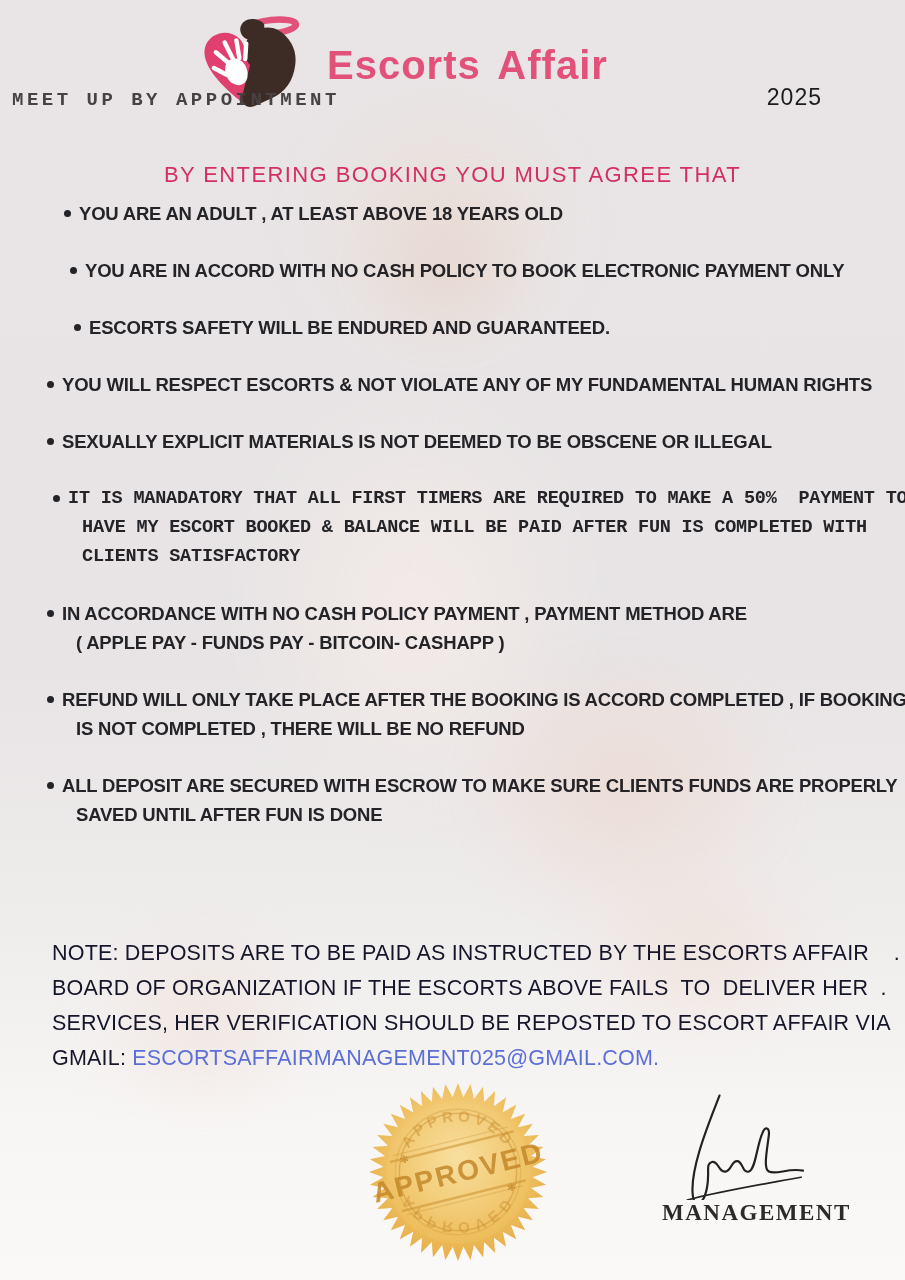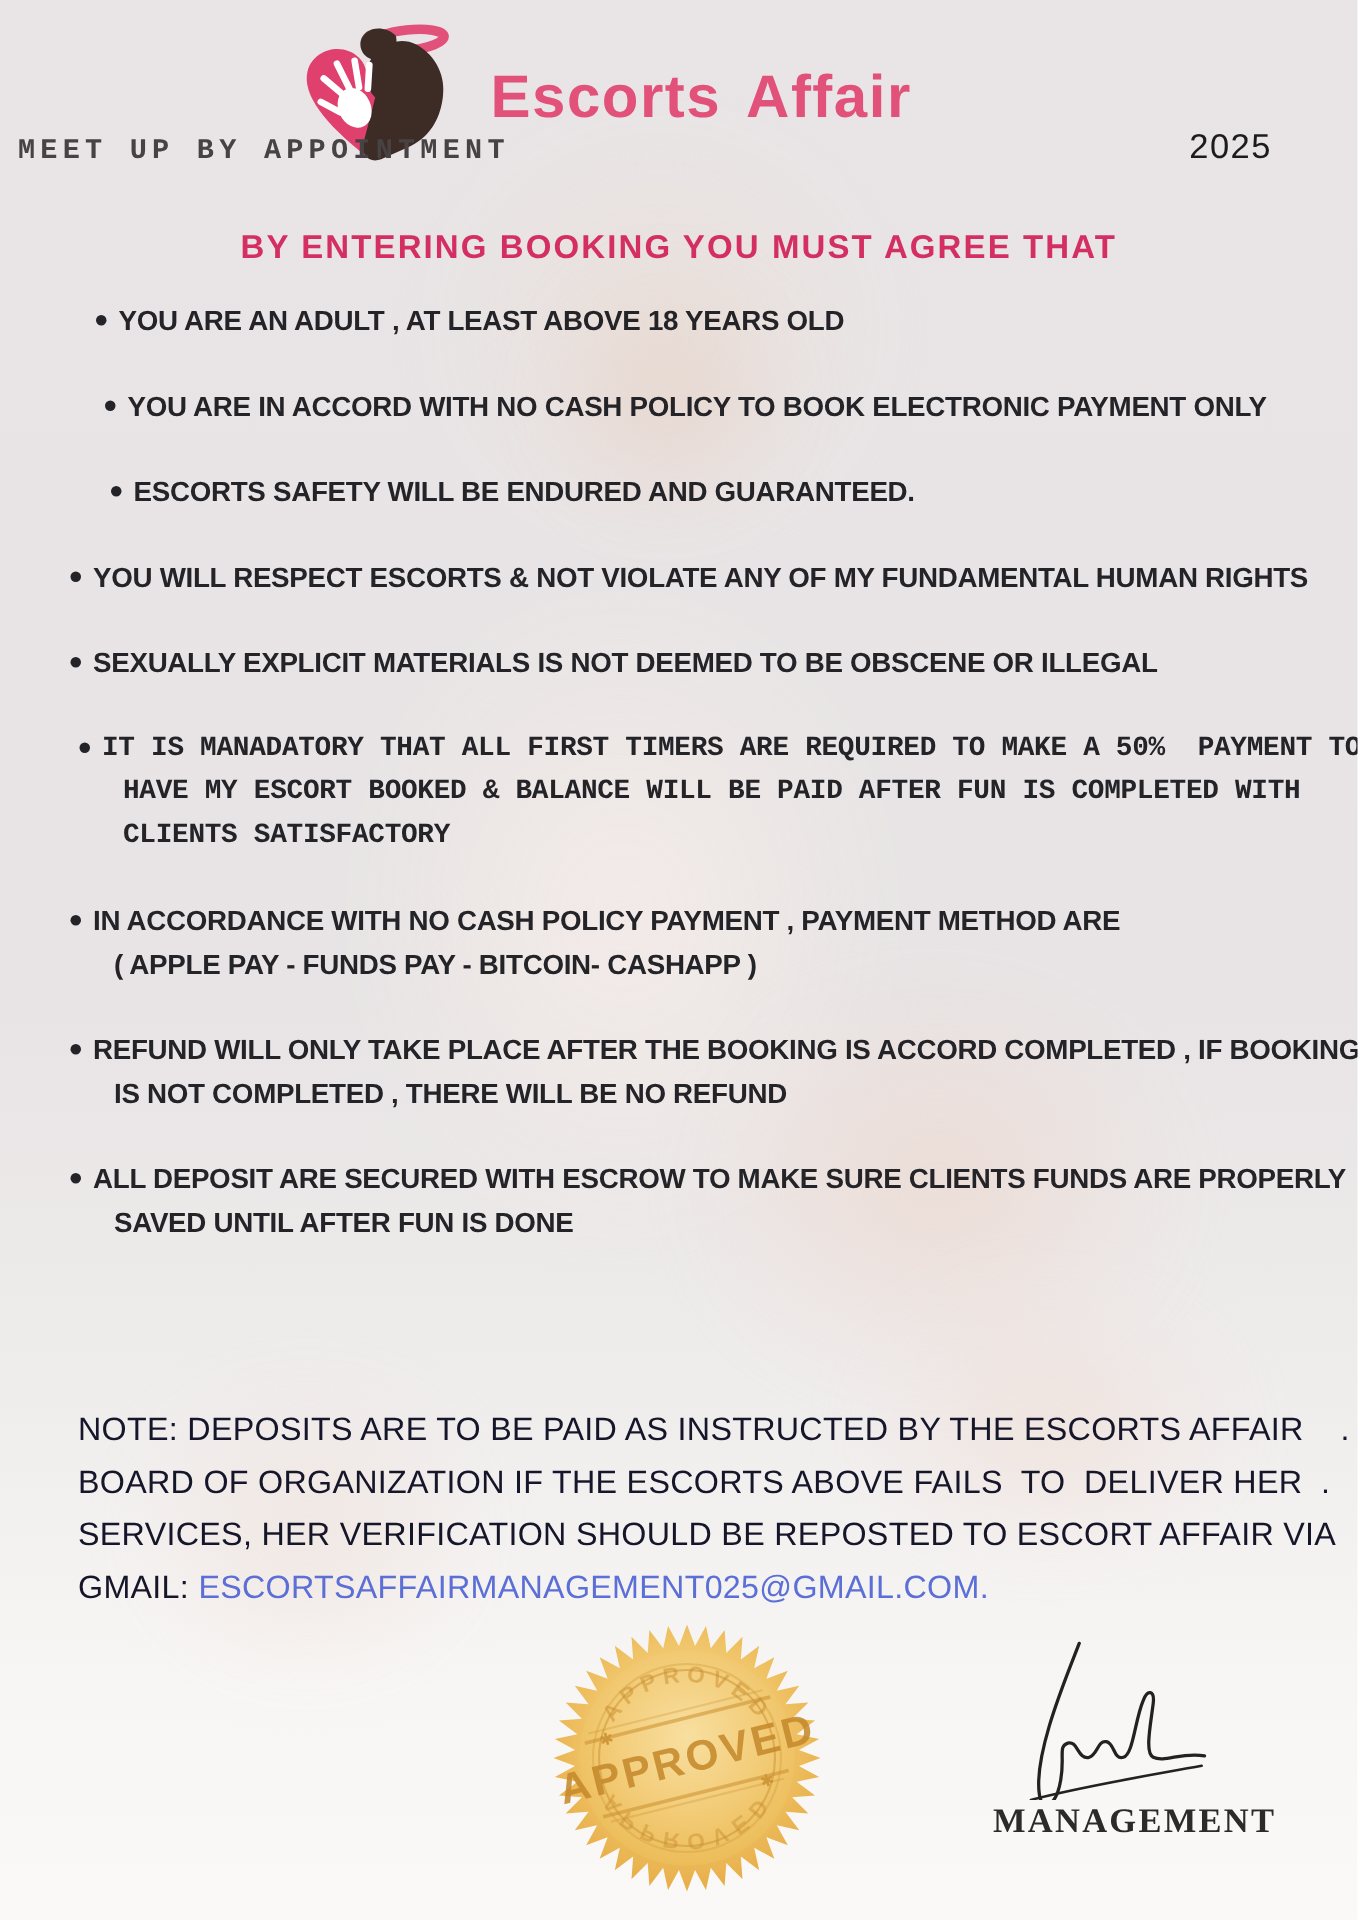--- a/index.html
+++ b/index.html
@@ -18,25 +18,25 @@
   .b-silk{left:180px;top:330px;width:470px;height:560px;background:radial-gradient(closest-side,#f4ece8 0%,rgba(244,236,232,0) 78%);opacity:.9;}
   .b-skin{left:400px;top:600px;width:450px;height:380px;background:radial-gradient(closest-side,#edd9d0 0%,rgba(237,217,208,0) 75%);opacity:.75;}
   .b-hand{left:40px;top:880px;width:330px;height:280px;background:radial-gradient(closest-side,#efe2db 0%,rgba(239,226,219,0) 75%);opacity:.7;}
   .b-leg{left:520px;top:820px;width:360px;height:260px;background:radial-gradient(closest-side,#f0ddd4 0%,rgba(240,221,212,0) 75%);opacity:.6;}
 
   
   .logo-row{position:absolute;left:193px;top:16px;display:flex;align-items:center;gap:6px;}
   .logo-title{font-size:40px;font-weight:800;color:#e2517a;letter-spacing:1px;word-spacing:6px;}
   .tagline{position:absolute;left:12px;top:89px;font-family:"Liberation Mono",monospace;font-weight:700;
     font-size:19px;letter-spacing:3.5px;color:#474344;}
-  .year{position:absolute;right:57px;top:84px;font-size:23px;color:#1c1c1c;letter-spacing:1px;}
+  .year{position:absolute;right:83px;top:84px;font-size:23px;color:#1c1c1c;letter-spacing:1px;}
 
   
-  .agree-heading{position:absolute;left:0;right:0;top:144px;margin:8px;text-align:center;
-    font-size:22px;font-weight:700;letter-spacing:1.4px;color:#d42f63;}
+  .agree-heading{position:absolute;left:0;right:0;top:144px;margin:18px;text-align:center;
+    font-size:22px;font-weight:400;letter-spacing:1.4px;color:#d42f63;}
 
   
   .terms{position:absolute;left:0;right:0;top:199px;margin:0;padding:0 16px 0 45px;list-style:none;}
   .term{position:relative;margin:0 0 28px 0;color:#232328;font-weight:700;
     font-size:18.5px;letter-spacing:-0.2px;}
   .tline{line-height:29px;white-space:nowrap;}
   .tline.first{position:relative;padding-left:17px;}
   .tline.first::before{content:"";position:absolute;left:2px;top:11px;width:7px;height:7px;border-radius:50%;background:#232328;}
   .tline.cont{padding-left:31px;}
   .term:nth-child(1){margin-left:17px;}

